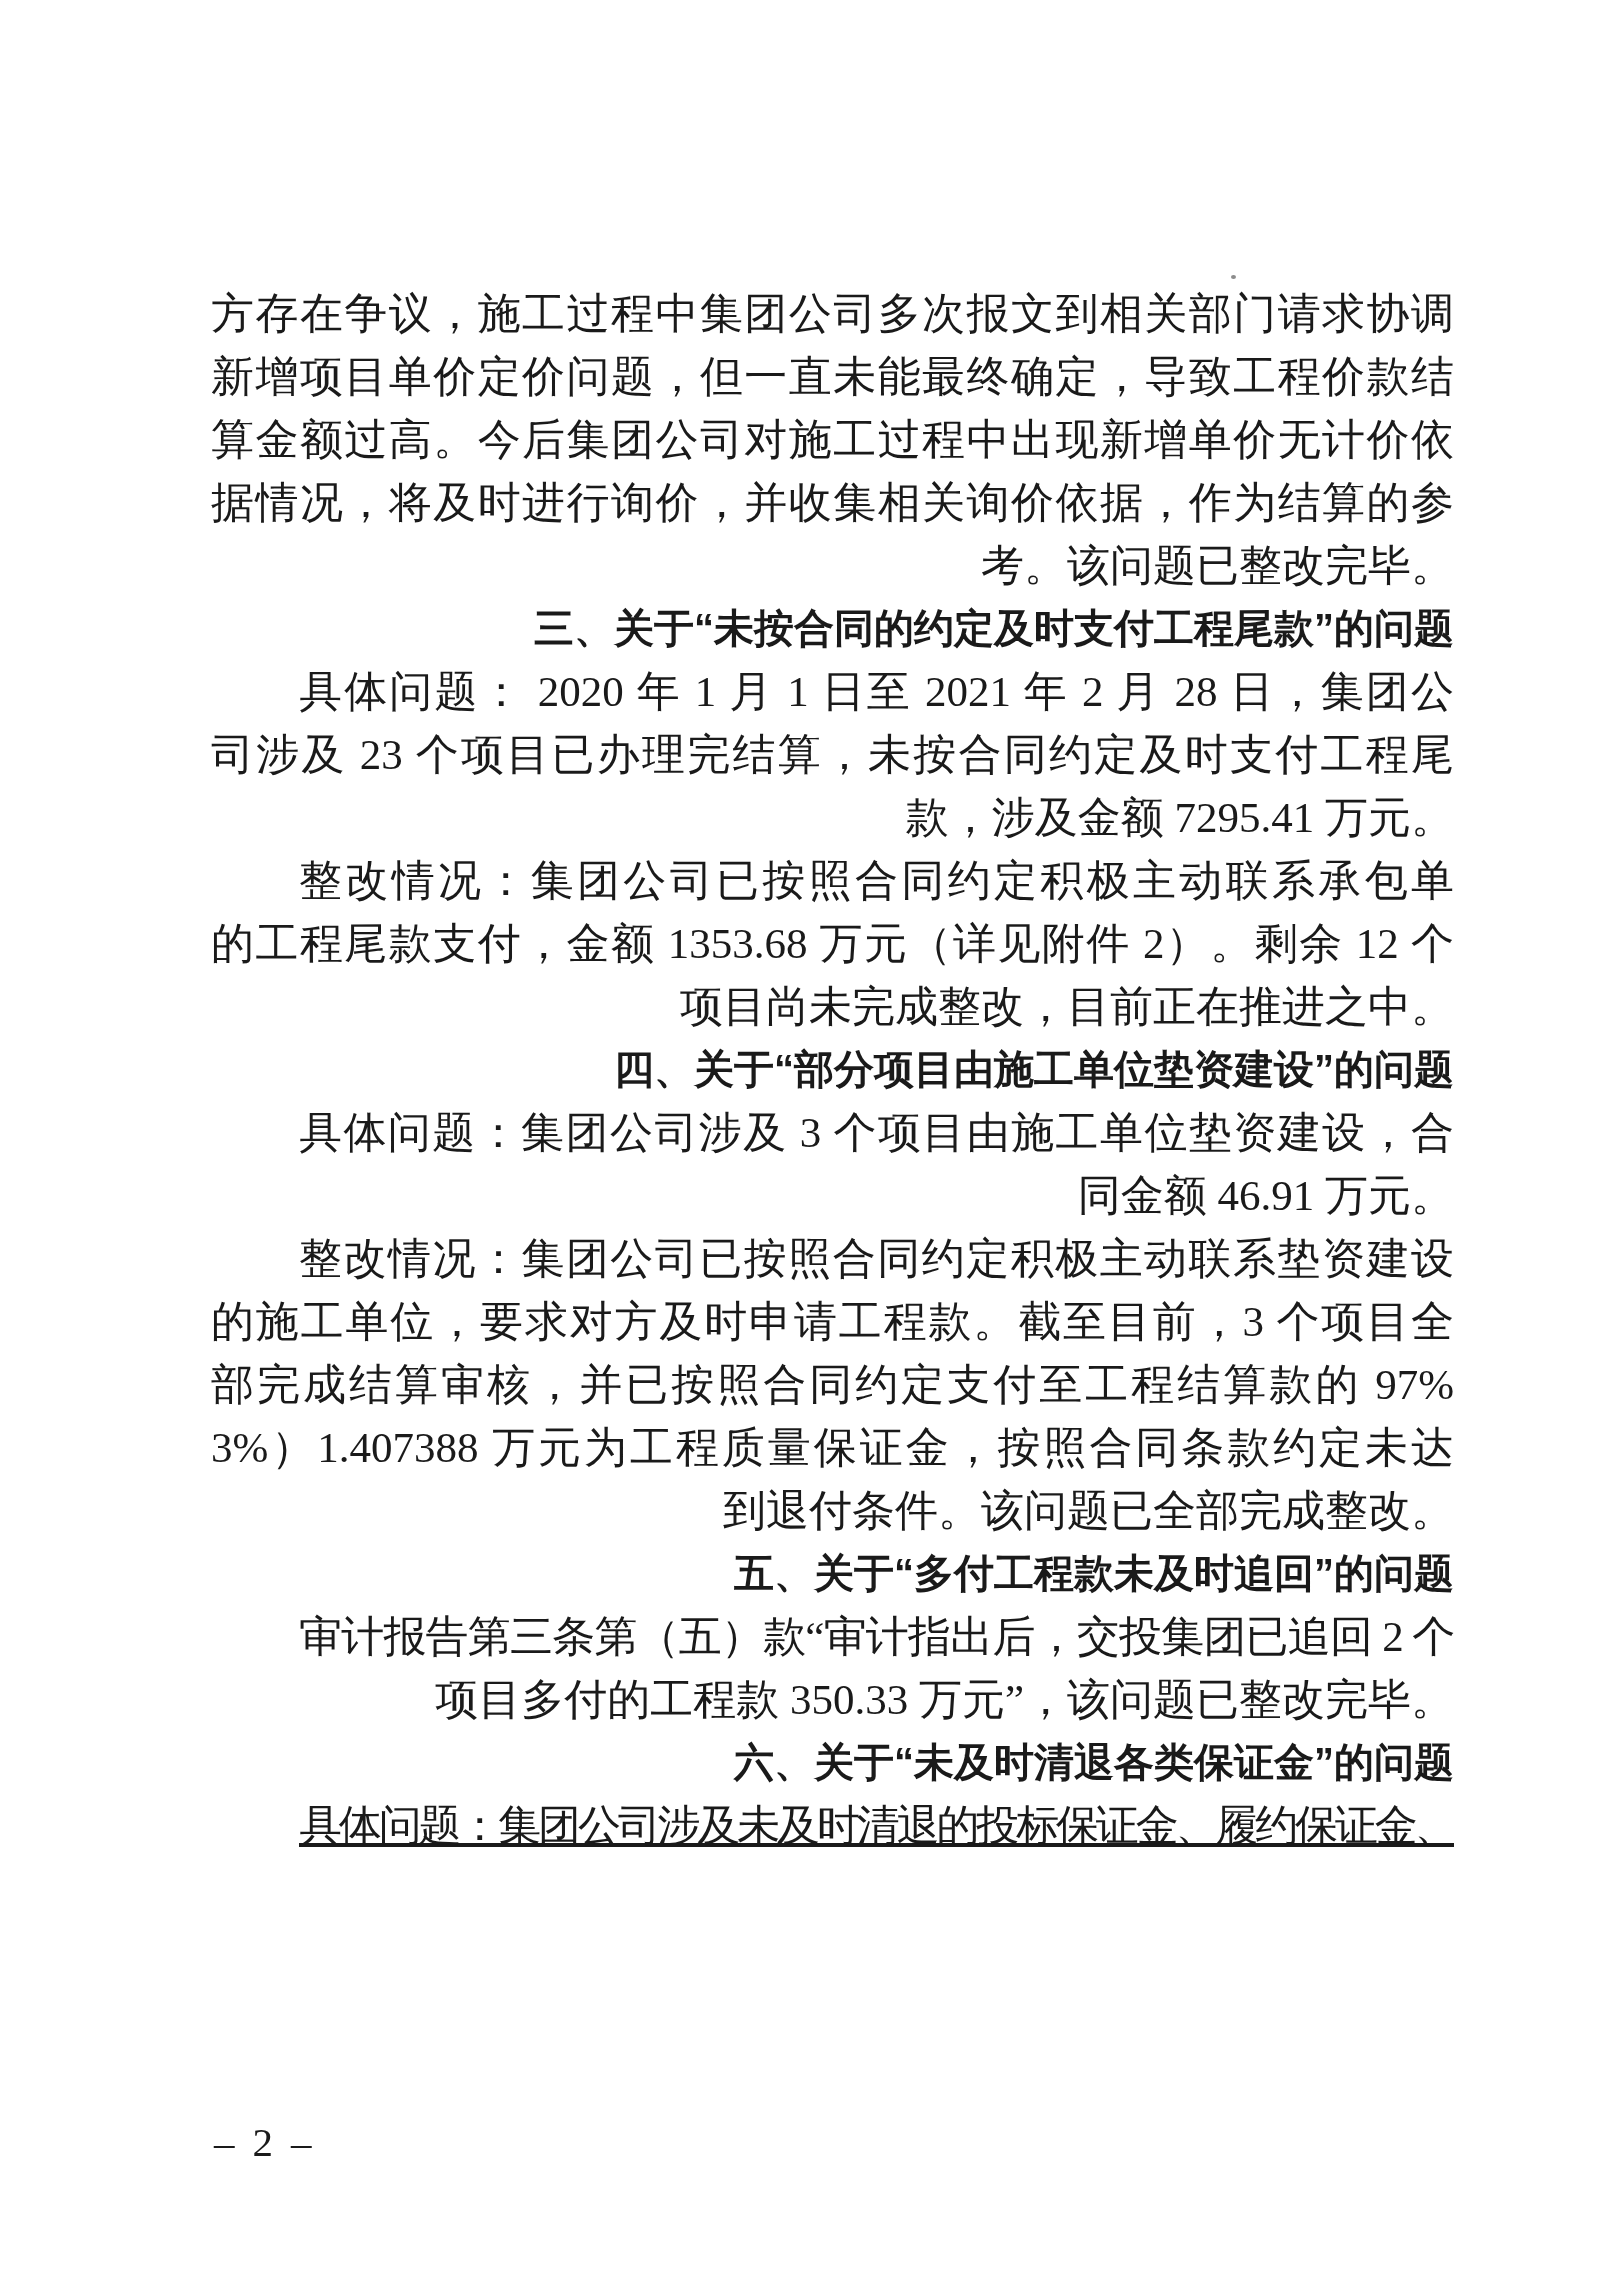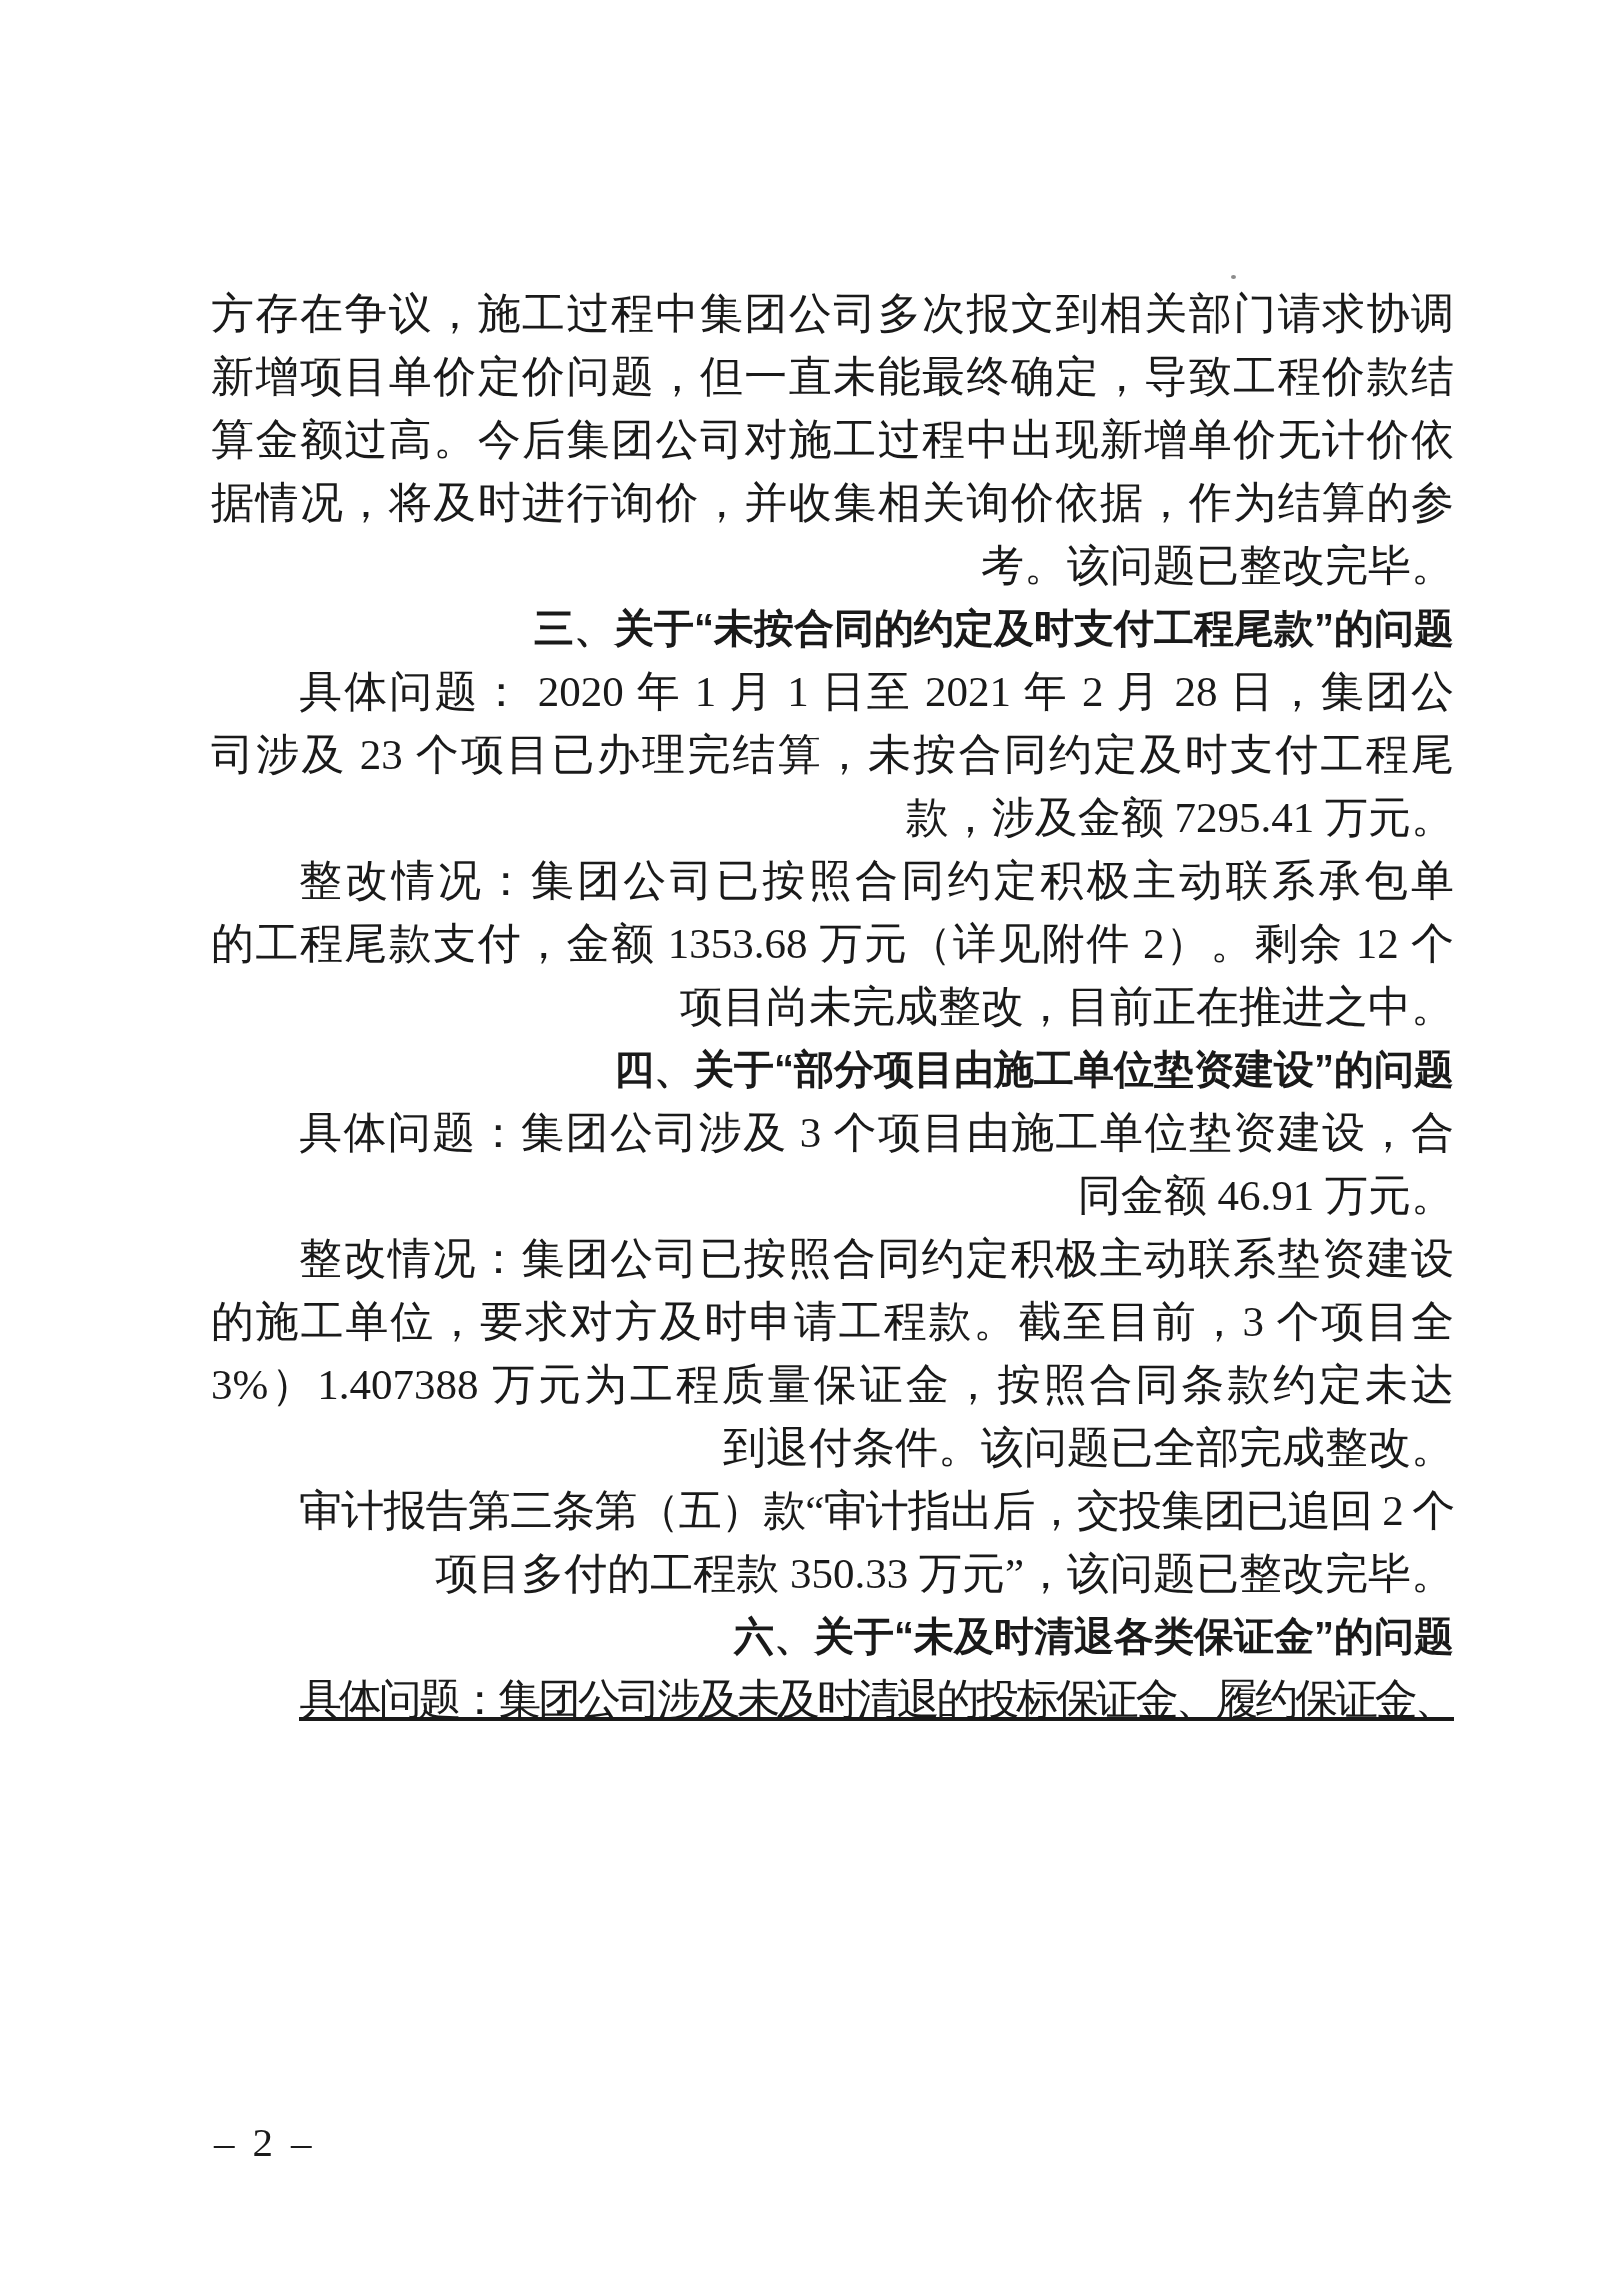--- a/index.html
+++ b/index.html
@@ -75,22 +75,24 @@
       <div class="line j">司涉及 23 个项目已办理完结算，未按合同约定及时支付工程尾</div>
       <div class="line">款，涉及金额 7295.41 万元。</div>
       <div class="line j ind">整改情况：集团公司已按照合同约定积极主动联系承包单</div>
       <div class="line j">的工程尾款支付，金额 1353.68 万元（详见附件 2）。剩余 12 个</div>
       <div class="line">项目尚未完成整改，目前正在推进之中。</div>
       <div class="line heading ind">四、关于“部分项目由施工单位垫资建设”的问题</div>
       <div class="line j ind">具体问题：集团公司涉及 3 个项目由施工单位垫资建设，合</div>
       <div class="line">同金额 46.91 万元。</div>
       <div class="line j ind">整改情况：集团公司已按照合同约定积极主动联系垫资建设</div>
       <div class="line j">的施工单位，要求对方及时申请工程款。截至目前，3 个项目全</div>
+      <div class="line j">部完成结算审核，并已按照合同约定支付至工程结算款的 97%</div>
       <div class="line j">3%）1.407388 万元为工程质量保证金，按照合同条款约定未达</div>
       <div class="line">到退付条件。该问题已全部完成整改。</div>
+      <div class="line heading ind">五、关于“多付工程款未及时追回”的问题</div>
       <div class="line j ind" style="letter-spacing: -1.3px;">审计报告第三条第（五）款“审计指出后，交投集团已追回 2 个</div>
       <div class="line">项目多付的工程款 350.33 万元”，该问题已整改完毕。</div>
       <div class="line heading ind">六、关于“未及时清退各类保证金”的问题</div>
       <div class="line j ind" style="letter-spacing: -3.6px; text-decoration: underline;">具体问题：集团公司涉及未及时清退的投标保证金、履约保证金、</div>
     </div>
   <div class="page-number">– 2 –</div>
 </div>
 
 
 </body></html>

